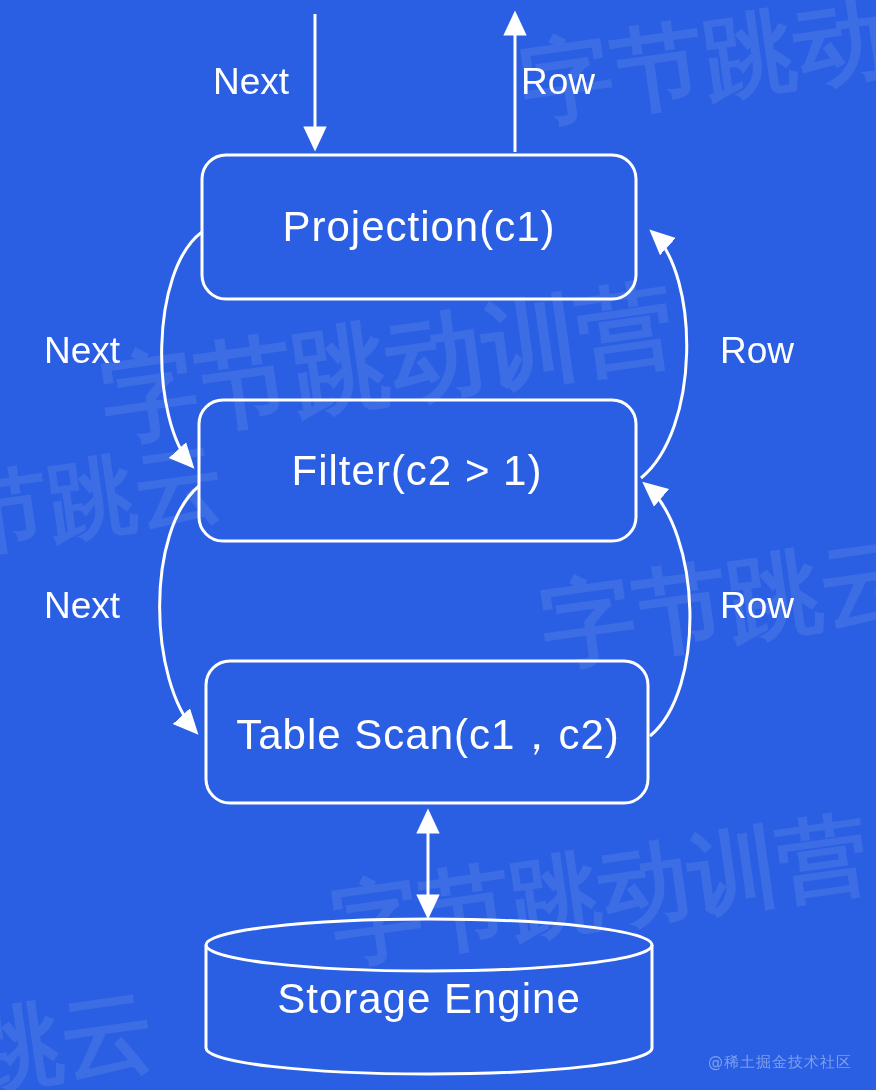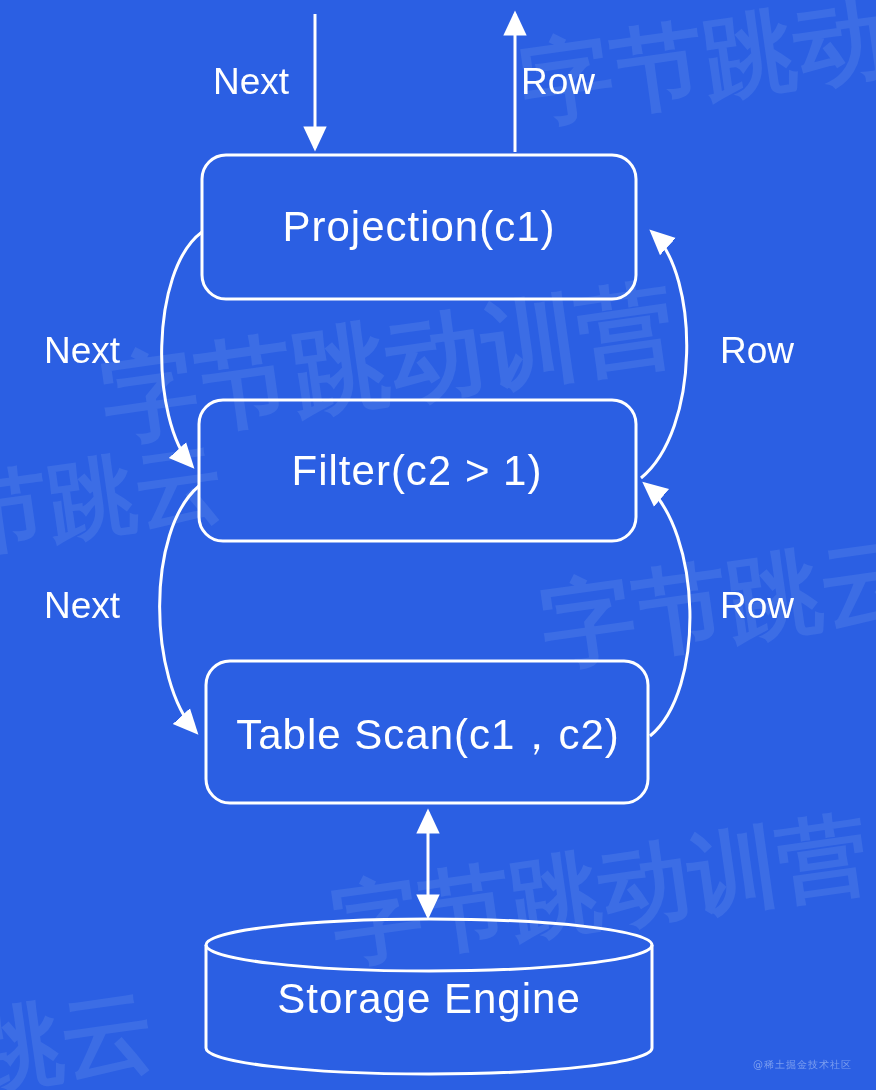--- a/index.html
+++ b/index.html
@@ -47,21 +47,21 @@
     fill: #ffffff;
     font-family: "Liberation Sans", sans-serif;
     font-size: 37px;
     dominant-baseline: middle;
   }
   .credit {
     position: absolute;
     right: 24px;
     bottom: 18px;
     color: #7d9fef;
-    font-size: 10px;
+    font-size: 15px;
     font-family: "DejaVu Sans", sans-serif;
     letter-spacing: 1px;
   }
   .stroke {
     fill: none;
     stroke: #ffffff;
     stroke-width: 3;
   }
   .box {
     fill: none;

